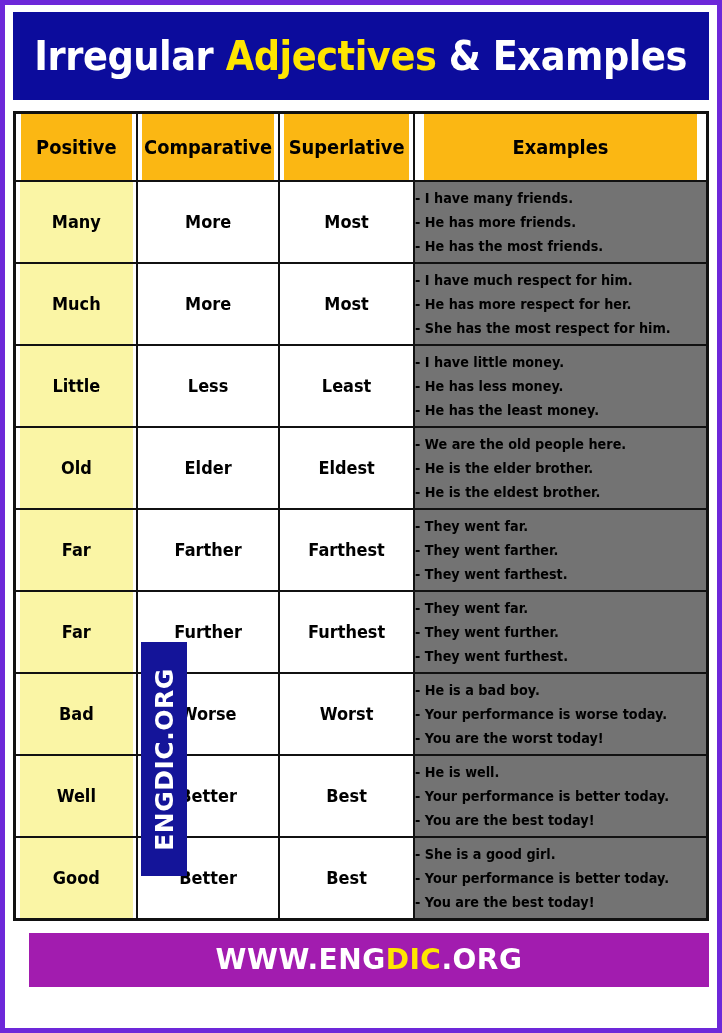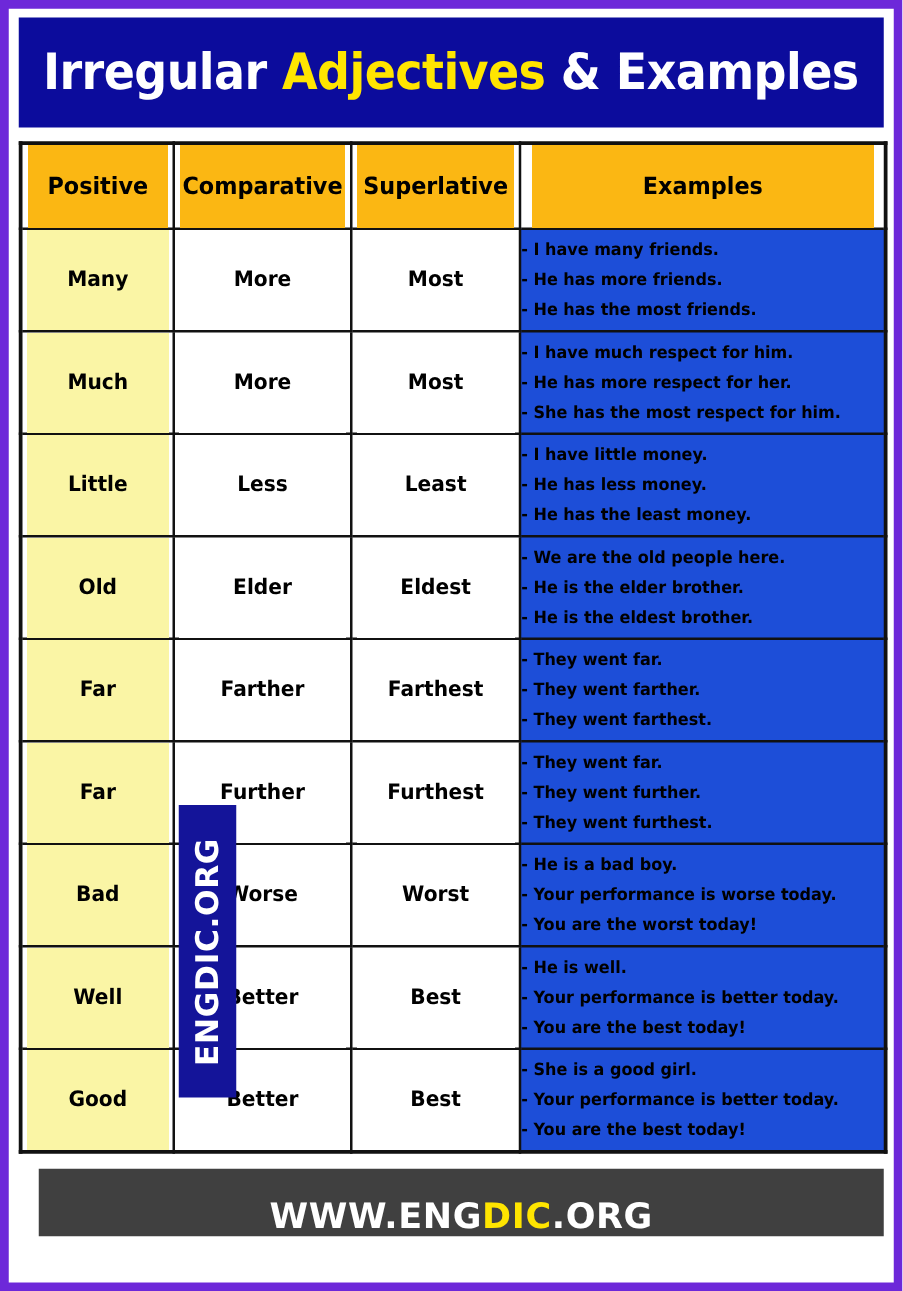--- a/index.html
+++ b/index.html
@@ -13,21 +13,21 @@
     font-family: "Liberation Sans", sans-serif;
     overflow: hidden;
   }
 
   
   #poster {
     position: relative;
     box-sizing: border-box;
     width: 722px;
     height: 1033px;
-    border: 7px solid #6d28d9;
+    border: 5px solid #6d28d9;
     background: #ffffff;
     padding: 7px 8px 9px 8px;
   }
 
   
   .title-bar {
     box-sizing: border-box;
     height: 88px;
     background: #0c0c9c;
     display: flex;
@@ -94,21 +94,21 @@
   td.cmp, td.sup {
     background: #ffffff;
     text-align: center;
     font-family: "DejaVu Sans", sans-serif;
     font-size: 17px;
     font-weight: bold;
     color: #000000;
     transform: scaleX(0.95);
   }
   td.ex {
-    background: #1d4ed8;
+    background: #737373;
     padding: 3px 6px 3px 9px;
   }
   td.ex ul {
     margin: 0;
     padding: 0;
     list-style: none;
   }
   td.ex li {
     font-family: "DejaVu Sans", sans-serif;
     font-size: 13.5px;
@@ -140,24 +140,24 @@
     color: #ffffff;
     letter-spacing: 0.5px;
     white-space: nowrap;
     transform: rotate(-90deg);
   }
 
   
   .footer-bar {
     box-sizing: border-box;
     height: 54px;
-    background: #404040;
+    background: #a21caf;
     margin-top: 12px;
     display: flex;
-    align-items: flex-end;
+    align-items: center;
     justify-content: center;
     margin-left: 16px;
   }
   .footer-text {
     font-family: "DejaVu Sans", sans-serif;
     font-weight: bold;
     font-size: 28px;
     color: #ffffff;
     letter-spacing: 0.5px;
     white-space: nowrap;

